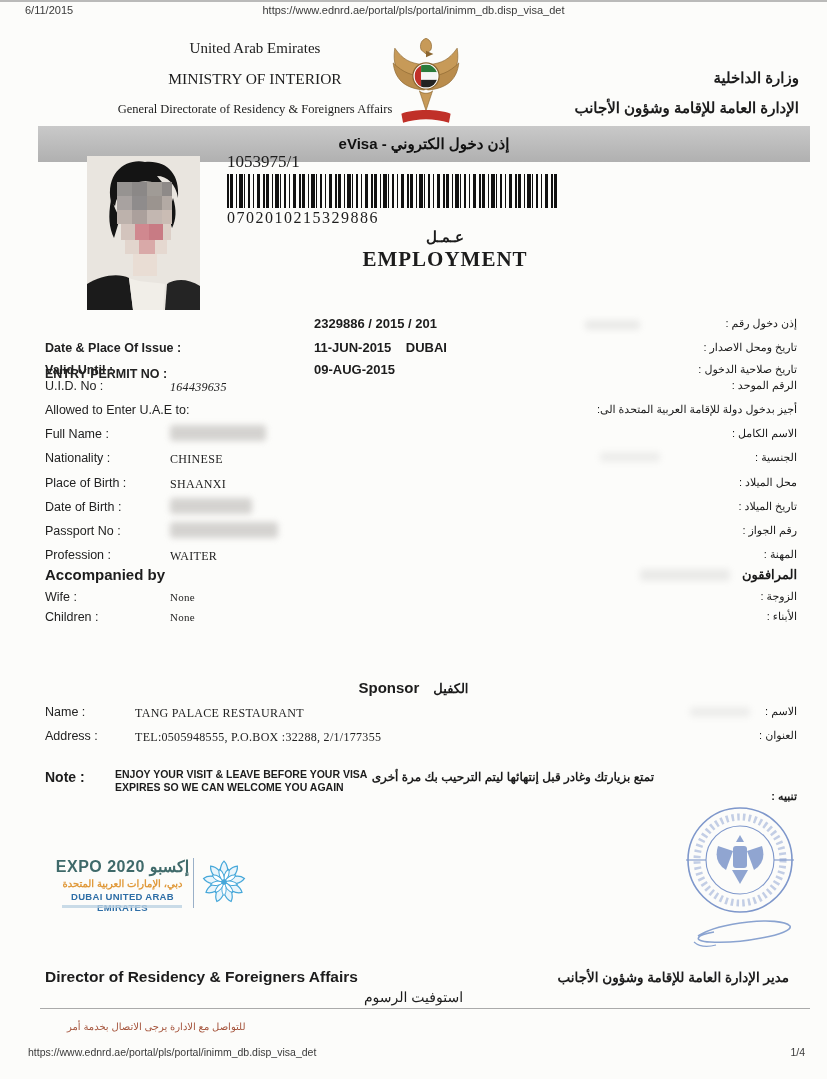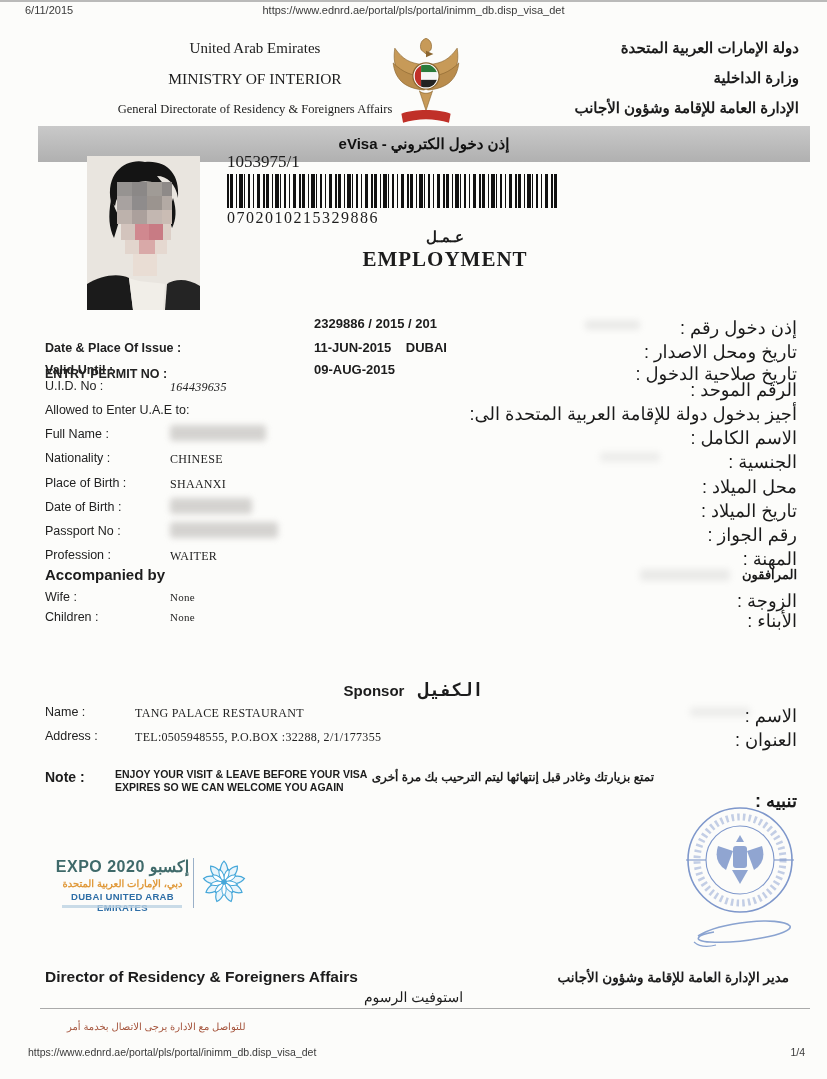--- a/index.html
+++ b/index.html
@@ -20,41 +20,40 @@
   
   .barcode{left:227px;top:174px;width:330px;height:34px;
     background:repeating-linear-gradient(90deg,#101010 0 2px,#fcfcfa 2px 3px,#101010 3px 6px,#fcfcfa 6px 9px,
     #101010 9px 10px,#fcfcfa 10px 12px,#101010 12px 16px,#fcfcfa 16px 17px,#101010 17px 18px,#fcfcfa 18px 21px,
     #101010 21px 23px,#fcfcfa 23px 26px,#101010 26px 27px,#fcfcfa 27px 30px,#101010 30px 33px,#fcfcfa 33px 36px);}
   
   .flbl{position:absolute;left:45px;font-size:12.5px;color:#222;}
   .fval{position:absolute;left:170px;white-space:pre;}
   .vb{left:314px;font-weight:700;font-size:13px;}
   .vs{font-family:"Liberation Serif",serif;font-size:12px;letter-spacing:.3px;color:#222;}
-  .far{position:absolute;right:30px;font-size:18px;direction:rtl;color:#1a1a1a;}
+  .far{position:absolute;right:30px;font-size:11px;direction:rtl;color:#1a1a1a;}
   .redact{position:absolute;background:#c7c5c2;filter:blur(3px);border-radius:3px;opacity:.75;}
   .ghost{position:absolute;background:#9a9a9a;filter:blur(3px);border-radius:3px;}
   .rule{left:40px;right:17px;top:1008px;height:1px;background:#aaa;}
   .sig-note{font-size:10px;color:#a5543c;}
 </style>
 </head>
 <body>
 
 <div class="sheet">
 
   <div class="abs scan-top"></div>
 
   <div class="abs meta" style="left:25px;top:4px;">6/11/2015</div>
   <div class="abs meta" style="left:0;right:0;top:4px;text-align:center;">https://www.ednrd.ae/portal/pls/portal/inimm_db.disp_visa_det</div>
 
   <div class="abs lh-en" style="top:40px;font-size:15px;">United Arab Emirates</div>
   <div class="abs lh-en" style="top:70px;font-size:15.5px;">MINISTRY OF INTERIOR</div>
   <div class="abs lh-en" style="top:102px;font-size:12.5px;">General Directorate of Residency &amp; Foreigners Affairs</div>
 
-  <div class="abs lh-ar ar" style="top:39px;">دولة الإمارات العربية المتحدة</div>
   <div class="abs lh-ar ar" style="top:69px;">وزارة الداخلية</div>
   <div class="abs lh-ar ar" style="top:99px;">الإدارة العامة للإقامة وشؤون الأجانب</div>
 
   <div class="abs" style="left:385px;top:35px;">
     <svg width="82" height="92" viewBox="0 0 100 112">
       <g fill="#c79a58" stroke="#8a6530" stroke-width="0.8">
         <path d="M48 62 C18 58 8 40 12 16 C22 30 30 34 46 36 Z"></path>
         <path d="M48 67 C22 65 12 52 10 34 C22 46 34 50 47 50 Z" fill="#b98c4c"></path>
         <path d="M52 62 C82 58 92 40 88 16 C78 30 70 34 54 36 Z"></path>
         <path d="M52 67 C78 65 88 52 90 34 C78 46 66 50 53 50 Z" fill="#b98c4c"></path>
@@ -183,21 +182,21 @@
     <span class="fval vs" style="top:591px;font-size:11px;">None</span>
     <span class="far" style="top:590px;">الزوجة :</span>
     <span class="flbl" style="top:610px;">Children :</span>
     <span class="fval vs" style="top:611px;font-size:11px;">None</span>
     <span class="far" style="top:610px;">الأبناء :</span>
   </div>
 
   <div>
     <div class="abs" style="left:0;right:0;top:679px;display:flex;justify-content:center;align-items:baseline;gap:14px;">
       <span class="b" style="font-size:15px;">Sponsor</span>
-      <span class="ar b" style="font-size:18px;font-family:Liberation Mono, monospace;">الكفيل</span>
+      <span class="ar b" style="font-size:13px;">الكفيل</span>
     </div>
     <span class="flbl" style="top:705px;">Name :</span>
     <span class="fval vs" style="left:135px;top:706px;">TANG PALACE RESTAURANT</span>
     <span class="far" style="top:705px;">الاسم :</span>
     <span class="flbl" style="top:729px;">Address :</span>
     <span class="fval vs" style="left:135px;top:730px;">TEL:0505948555, P.O.BOX :32288, 2/1/177355</span>
     <span class="far" style="top:729px;">العنوان :</span>
   </div>
 
   <div>

